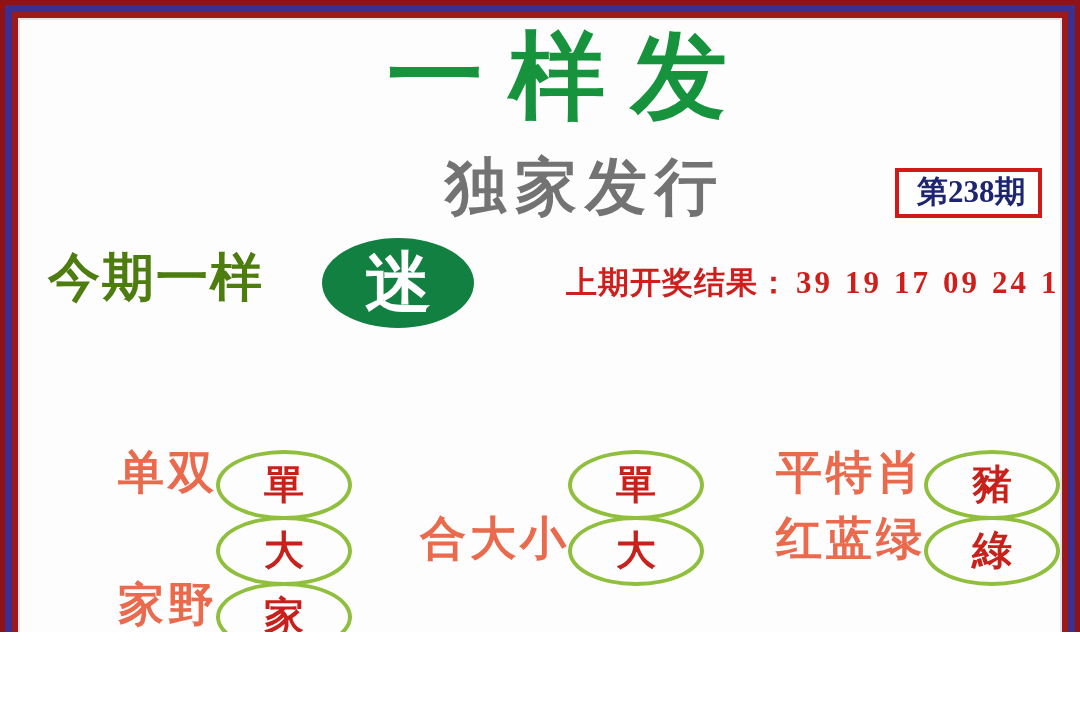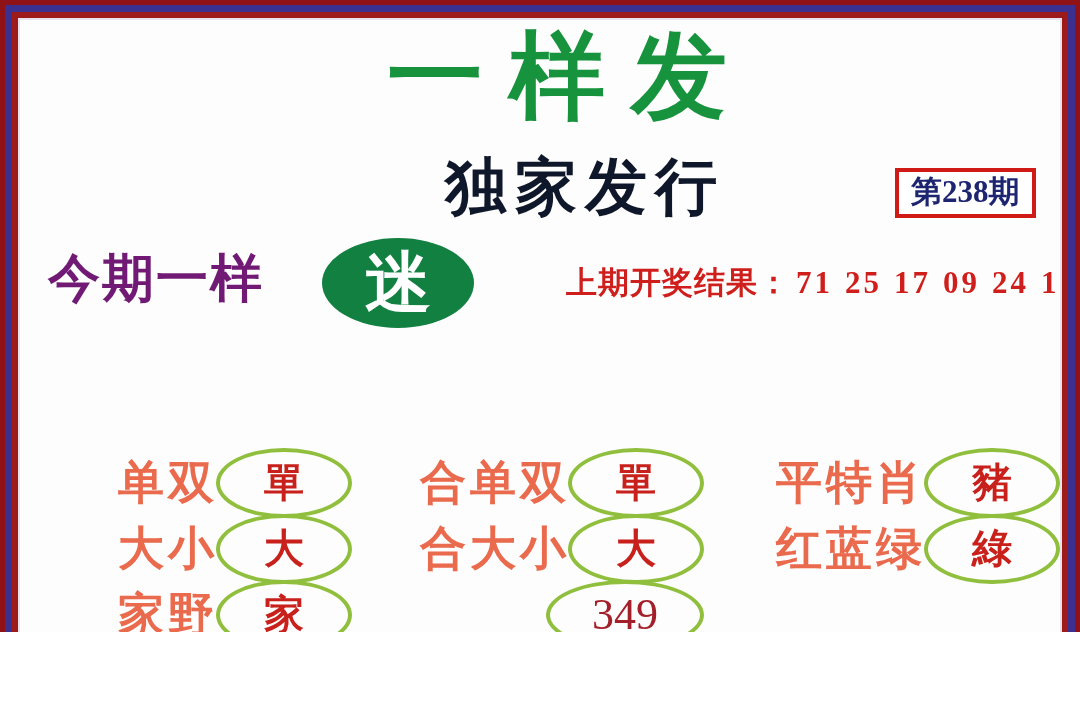--- a/index.html
+++ b/index.html
@@ -91,51 +91,51 @@
 
   .sub-title {
     position: absolute;
     left: 445px;
     top: 156px;
     font-family: "DejaVu Sans", "Liberation Sans", sans-serif;
     font-weight: bold;
     font-size: 62px;
     line-height: 1.0;
     letter-spacing: 8px;
-    color: #0f172a;
+    color: #737373;
     white-space: nowrap;
     z-index: 10;
   }
 
   .issue-box {
     position: absolute;
     left: 895px;
     top: 168px;
-    padding: 3px 12px 5px 12px;
+    padding: 3px 12px 5px 18px;
     border: 4px solid #cf1a16;
     background: #ffffff;
     font-family: "Liberation Serif", "DejaVu Serif", serif;
     font-weight: bold;
     font-size: 31px;
     line-height: 1.1;
     color: #1d2470;
     white-space: nowrap;
     z-index: 12;
   }
 
   .tag-left {
     position: absolute;
     left: 48px;
     top: 252px;
-    font-family: Liberation Sans, sans-serif;
+    font-family: Liberation Serif, serif;
     font-weight: bold;
     font-size: 52px;
     line-height: 1.0;
     letter-spacing: 2px;
-    color: #701a75;
+    color: #4d7c0f;
     white-space: nowrap;
     z-index: 10;
   }
 
   .mystery-oval {
     position: absolute;
     left: 322px;
     top: 238px;
     width: 152px;
     height: 90px;
@@ -190,21 +190,21 @@
     height: 210px;
   }
   .col-1 { left: 8px;   width: 320px; }
   .col-2 { left: 330px; width: 350px; }
   .col-3 { left: 686px; width: 350px; }
 
   .row {
     position: relative;
     height: 66px;
     display: flex;
-    align-items: center;
+    align-items: flex-start;
     justify-content: flex-end;
   }
   .row-label {
     font-family: "Liberation Serif", "DejaVu Serif", serif;
     font-weight: bold;
     font-size: 46px;
     line-height: 1.0;
     letter-spacing: 4px;
     color: #ea6a4d;
     white-space: nowrap;
@@ -256,61 +256,56 @@
 
   <div class="issue-box">第238期</div>
 
   <div class="tag-left">今期一样</div>
 
   <div class="mystery-oval">
     <div class="glyph">迷</div>
   </div>
 
   <div class="last-result">
-    <span>上期开奖结果：</span><span class="nums" id="result-nums"><span>71</span><span>25</span><span>17</span><span>09</span><span>24</span><span>17+02</span></span>
+    <span>上期开奖结果：</span><span class="nums" id="result-nums"><span>39</span><span>19</span><span>17</span><span>09</span><span>24</span><span>17+02</span></span>
   </div>
 
   <div class="grid">
     <div class="grid-col col-1">
         <div class="row">
           <div class="row-label">单双</div>
           <div class="oval">
             <div class="val">單</div>
           </div>
         </div>
         <div class="row">
-          <div class="row-label">大小</div>
           <div class="oval">
             <div class="val">大</div>
           </div>
         </div>
         <div class="row">
           <div class="row-label">家野</div>
           <div class="oval">
             <div class="val">家</div>
           </div>
         </div>
       </div>
     <div class="grid-col col-2">
         <div class="row">
-          <div class="row-label">合单双</div>
           <div class="oval">
             <div class="val">單</div>
           </div>
         </div>
         <div class="row">
           <div class="row-label">合大小</div>
           <div class="oval">
             <div class="val">大</div>
           </div>
         </div>
         <div class="row">
-          <div class="oval wide">
-            <div class="val numeric">349</div>
-          </div>
         </div>
       </div>
     <div class="grid-col col-3">
         <div class="row">
           <div class="row-label">平特肖</div>
           <div class="oval">
             <div class="val">豬</div>
           </div>
         </div>
         <div class="row">

